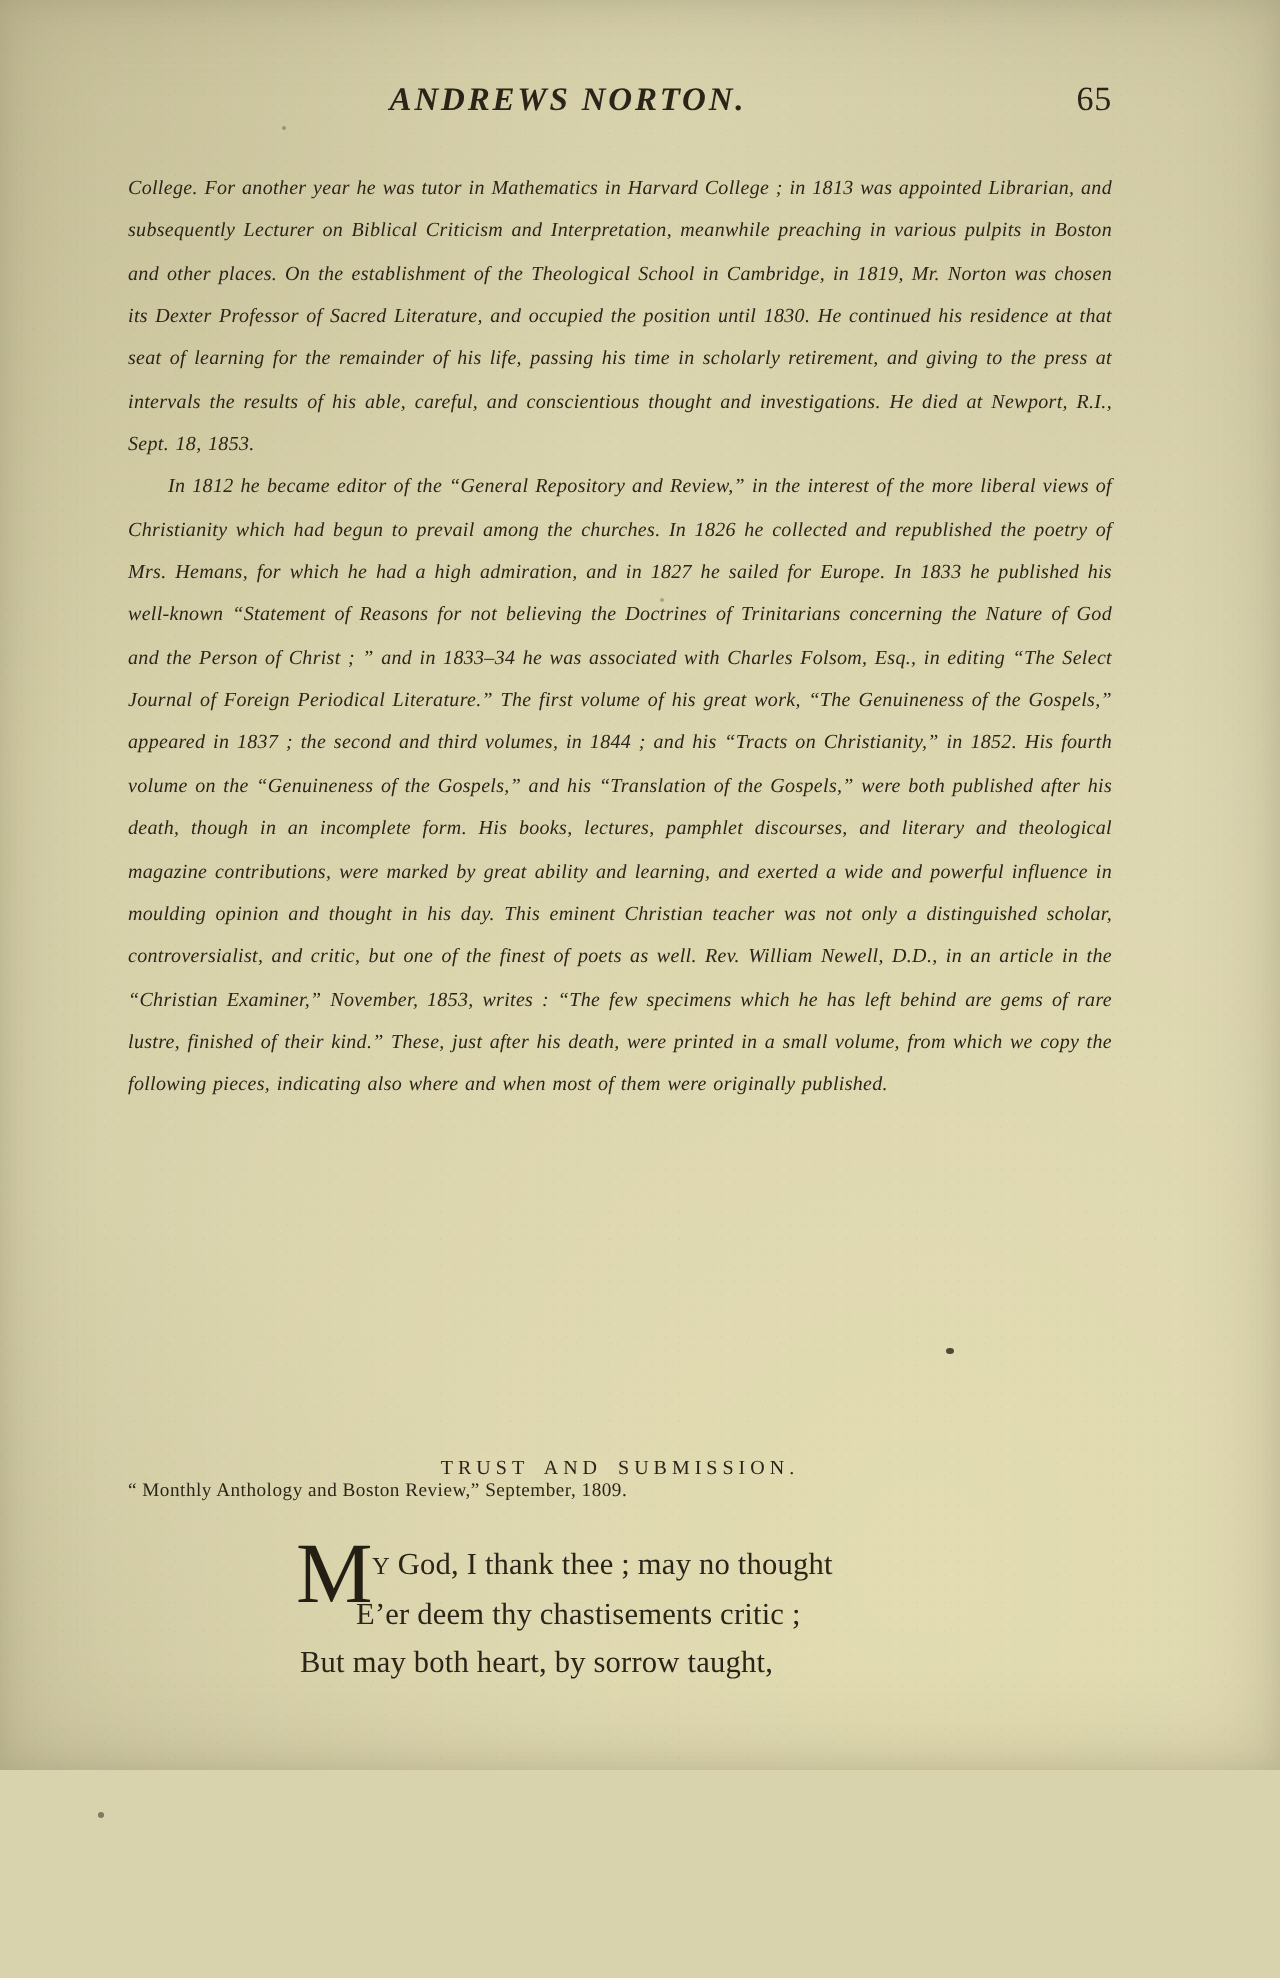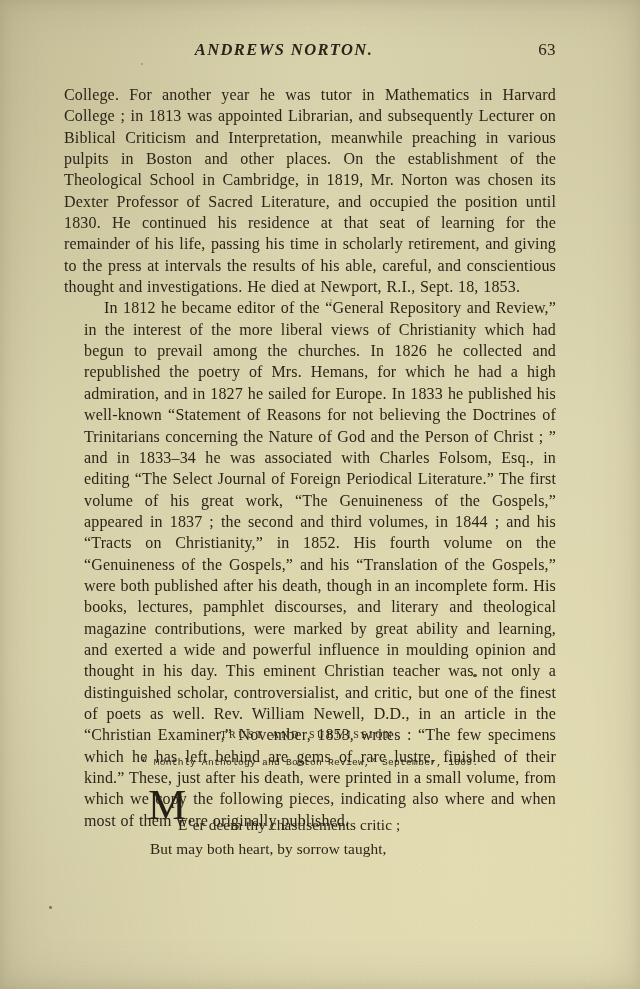--- a/index.html
+++ b/index.html
@@ -11,21 +11,21 @@
     height: 989px;
     overflow: hidden;
     background: #d9d3ad;
     font-family: "Liberation Serif", serif;
   }
 
   
   #page {
     position: relative;
     width: 640px;
-    height: 989px;
+    height: 885px;
     background:
       radial-gradient(ellipse 120% 95% at 72% 88%, rgba(229,222,178,0.75) 0%, rgba(229,222,178,0.0) 55%),
       radial-gradient(ellipse 70% 55% at 4% 4%, rgba(176,168,130,0.38) 0%, rgba(176,168,130,0.0) 72%),
       radial-gradient(ellipse 75% 60% at 98% 2%, rgba(180,172,134,0.30) 0%, rgba(180,172,134,0.0) 70%),
       radial-gradient(ellipse 60% 45% at 2% 99%, rgba(178,170,132,0.26) 0%, rgba(178,170,132,0.0) 70%),
       linear-gradient(100deg, #d4ceA6 0%, #dad4ae 30%, #dbd5b0 62%, #ddd7b2 100%);
     color: #2b2519;
   }
   
   #grain {
@@ -81,53 +81,50 @@
   #textblock {
     position: absolute;
     left: 64px;
     top: 84px;
     width: 492px;
   }
   .para {
     margin: 0;
     text-align: justify;
     text-align-last: left;
-    font-size: 16px;
+    font-size: 10px;
     line-height: 21.35px;
     letter-spacing: 0.16px;
     word-spacing: 0.6px;
     color: #2b2519;
     hyphens: none;
+    font-style: italic;
   }
   .para.indented {
     text-indent: 20px;
-    margin-left: 20px;
   }
 
   
   #poem-section {
     position: absolute;
     left: 64px;
     top: 729px;
     width: 492px;
   }
   #poem-title {
     text-align: center;
     font-size: 10px;
     letter-spacing: 2.5px;
     word-spacing: 3px;
     color: #2b2519;
   }
   #poem-source {
-    margin-top: 17px;
-    text-align: center;
     font-size: 9.6px;
     letter-spacing: 0.25px;
     color: #2b2519;
-    font-family: Liberation Mono, monospace;
   }
   #poem-body {
     margin-top: 20px;
     padding-left: 86px;
     font-size: 15.3px;
     line-height: 24.6px;
     letter-spacing: 0.1px;
     color: #2b2519;
   }
   .verse-line {
@@ -173,35 +170,36 @@
 </style>
 </head>
 <body>
 
 <div id="page">
 
   <div id="grain"></div>
 
   <div id="runninghead">
     <div id="head-title">ANDREWS NORTON.</div>
-    <div id="page-number">63</div>
+    <div id="page-number">65</div>
   </div>
 
   <div id="textblock">
     <p class="para">College.   For another year he was tutor in Mathematics in Harvard College ; in 1813 was appointed Librarian, and subsequently Lecturer on Biblical Criticism and Interpretation, meanwhile preaching in various pulpits in Boston and other places.   On the establishment of the Theological School in Cambridge, in 1819, Mr. Norton was chosen its Dexter Professor of Sacred Literature, and occupied the position until 1830. He continued his residence at that seat of learning for the remainder of his life, passing his time in scholarly retirement, and giving to the press at intervals the results of his able, careful, and conscientious thought and investigations.   He died at Newport, R.I., Sept. 18, 1853.</p>
     <p class="para indented">In 1812 he became editor of the “General Repository and Review,” in the interest of the more liberal views of Christianity which had begun to prevail among the churches.   In 1826 he collected and republished the poetry of Mrs. Hemans, for which he had a high admiration, and in 1827 he sailed for Europe.   In 1833 he published his well-known “Statement of Reasons for not believing the Doctrines of Trinitarians concerning the Nature of God and the Person of Christ ; ” and in 1833–34 he was associated with Charles Folsom, Esq., in editing “The Select Journal of Foreign Periodical Literature.”   The first volume of his great work, “The Genuineness of the Gospels,” appeared in 1837 ; the second and third volumes, in 1844 ; and his “Tracts on Christianity,” in 1852. His fourth volume on the “Genuineness of the Gospels,” and his “Translation of the Gospels,” were both published after his death, though in an incomplete form.   His books, lectures, pamphlet discourses, and literary and theological magazine contributions, were marked by great ability and learning, and exerted a wide and powerful influence in moulding opinion and thought in his day.   This eminent Christian teacher was not only a distinguished scholar, controversialist, and critic, but one of the finest of poets as well.   Rev. William Newell, D.D., in an article in the “Christian Examiner,” November, 1853, writes : “The few specimens which he has left behind are gems of rare lustre, finished of their kind.”   These, just after his death, were printed in a small volume, from which we copy the following pieces, indicating also where and when most of them were originally published.</p>
   </div>
 
   <div id="poem-section">
     <div id="poem-title">TRUST AND SUBMISSION.</div>
     <div id="poem-source">“ Monthly Anthology and Boston Review,” September, 1809.</div>
 
     <div id="poem-body">
       <div id="verse-first">
         <span id="dropcap">M</span>
+        <span id="verse-first-rest"><span class="smallcap-y">Y</span><span> God, I thank thee ; may no thought</span></span>
       </div>
       <div class="verse-line indent">E’er deem thy chastisements critic ;</div>
       <div class="verse-line">But may both heart, by sorrow taught,</div>
     </div>
   </div>
 
   <div class="speck" id="speck-a"></div>
   <div class="speck" id="speck-b"></div>
   <div class="speck" id="speck-c"></div>
   <div class="speck" id="speck-d"></div>

